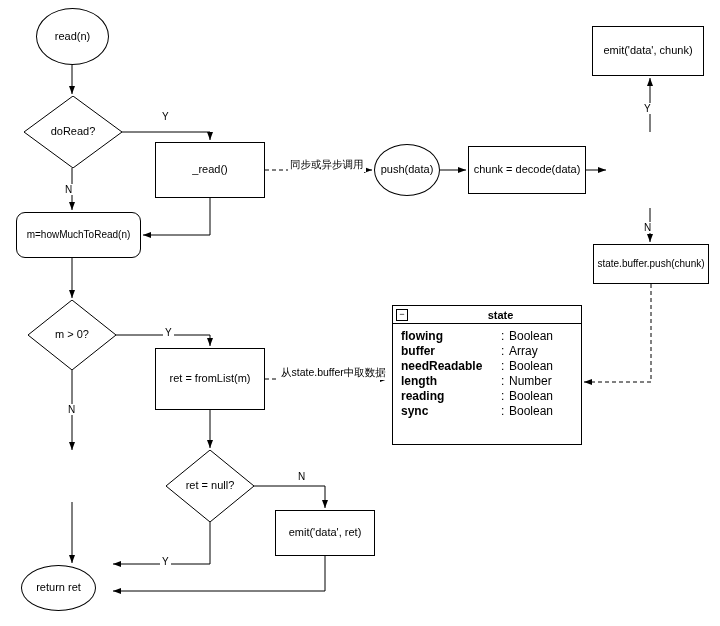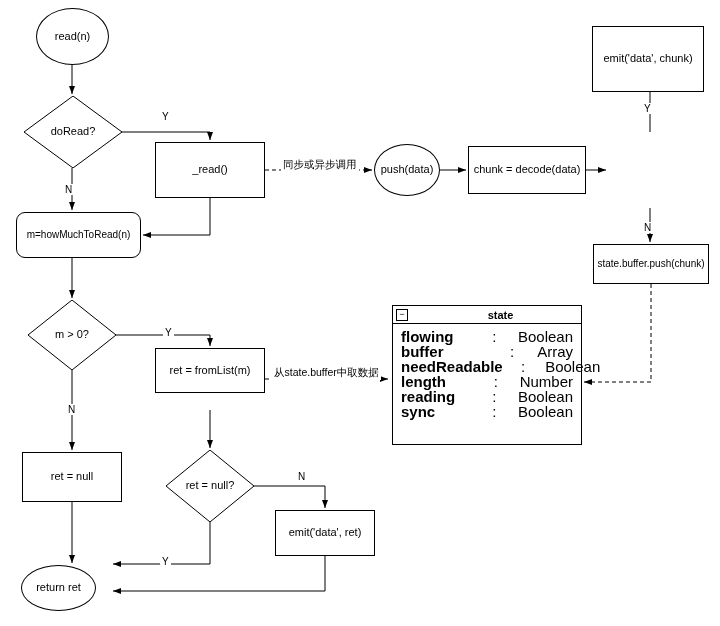--- a/index.html
+++ b/index.html
@@ -63,20 +63,21 @@
   .edge-label {
     position: absolute;
     font-size: 10px;
     color: #000000;
     background: #ffffff;
     padding: 0 2px;
     white-space: nowrap;
   }
   .edge-label.cjk {
     font-size: 10.5px;
+    margin-left: 7px;
   }
   
   .state-panel {
     position: absolute;
     box-sizing: border-box;
     background: #ffffff;
     border: 1px solid #000000;
     font-size: 11px;
   }
   .state-title-bar {
@@ -105,22 +106,21 @@
     background: #ffffff;
     color: #000;
   }
   .state-rows {
     padding: 5px 0 5px 0;
   }
   .state-row {
     display: flex;
     padding: 0 8px;
     line-height: 15px;
-    font-size: 15px;
-    gap: 20px;
+    font-size: 12px;
   }
   .state-key {
     font-weight: bold;
     width: 100px;
   }
   .state-colon {
     width: 8px;
   }
   .state-val {
     flex: 1;
@@ -199,46 +199,43 @@
 
   <div class="node ellipse" style="left:374px; top:144px; width:66px; height:52px;">
     <span>push(data)</span>
   </div>
 
   <div class="node rect" style="left:468px; top:146px; width:118px; height:48px;">
     <span>chunk = decode(data)</span>
   </div>
 
 
-  <div class="node rect" style="left:592px; top:26px; width:112px; height:66px;">
+  <div class="node rect" style="left:592px; top:26px; width:112px; height:50px;">
     <span>emit('data', chunk)</span>
   </div>
 
   <div class="node rect" style="left:593px; top:244px; width:116px; height:40px; font-size:10px;">
     <span>state.buffer.push(chunk)</span>
   </div>
 
   <div class="node rect" style="left:16px; top:212px; width:125px; height:46px; font-size:10px;border-radius:9px;">
     <span>m=howMuchToRead(n)</span>
   </div>
 
   <div class="node diamond" style="left:28px; top:300px; width:88px; height:70px;">
     <svg class="diamond-shape" viewBox="0 0 88 70" preserveAspectRatio="none">
       <polygon points="44,0 88,35 44,70 0,35" fill="#ffffff" stroke="#000000" stroke-width="1"></polygon>
     </svg>
     <span class="diamond-label">m &gt; 0?</span>
   </div>
 
-  <div class="node rect" style="left:155px; top:348px; width:110px; height:45px;">
+  <div class="node rect" style="left:155px; top:348px; width:110px; height:62px;">
     <span>ret = fromList(m)</span>
   </div>
 
-  <div class="node rect" style="left:22px; top:452px; width:100px; height:50px;">
-    <span>ret = null</span>
-  </div>
 
   <div class="node diamond" style="left:166px; top:450px; width:88px; height:72px;">
     <svg class="diamond-shape" viewBox="0 0 88 72" preserveAspectRatio="none">
       <polygon points="44,0 88,36 44,72 0,36" fill="#ffffff" stroke="#000000" stroke-width="1"></polygon>
     </svg>
     <span class="diamond-label">ret = null?</span>
   </div>
 
   <div class="node rect" style="left:275px; top:510px; width:100px; height:46px;">
     <span>emit('data', ret)</span>

